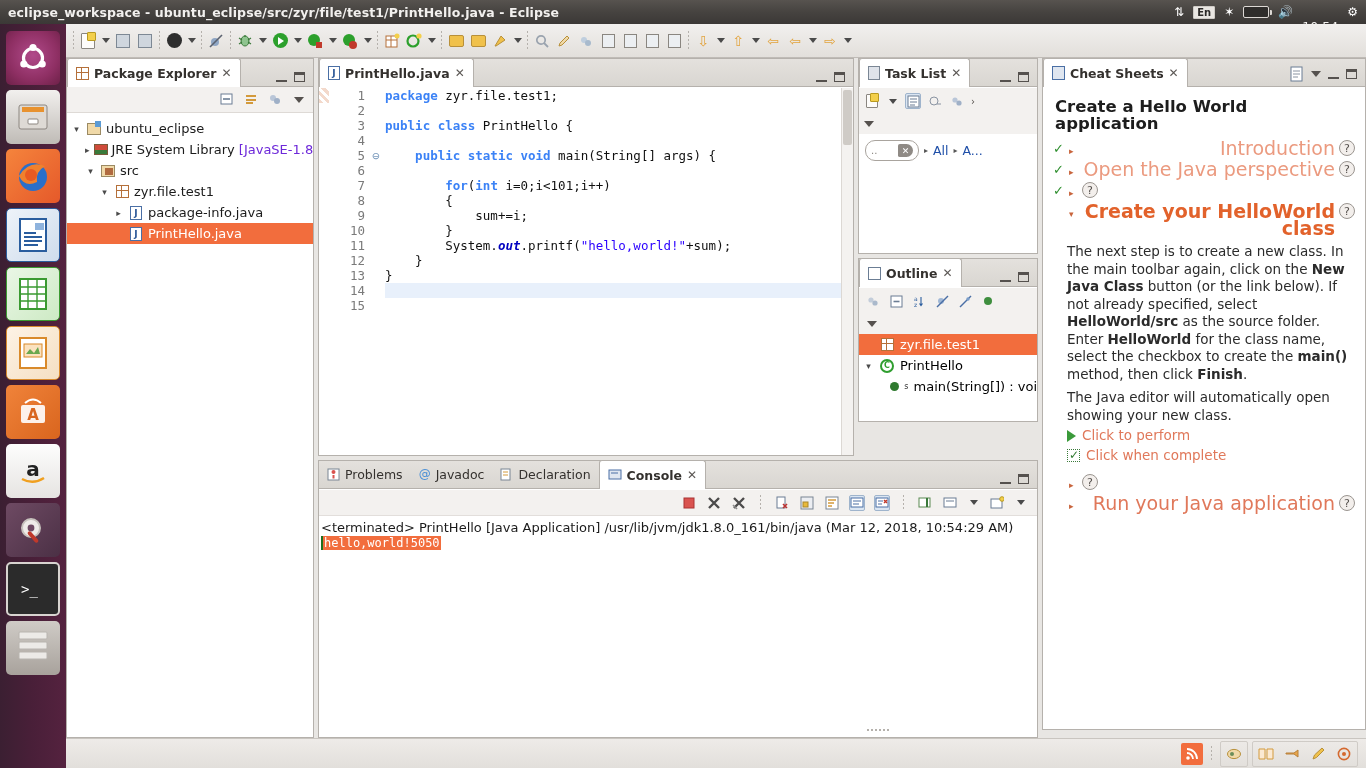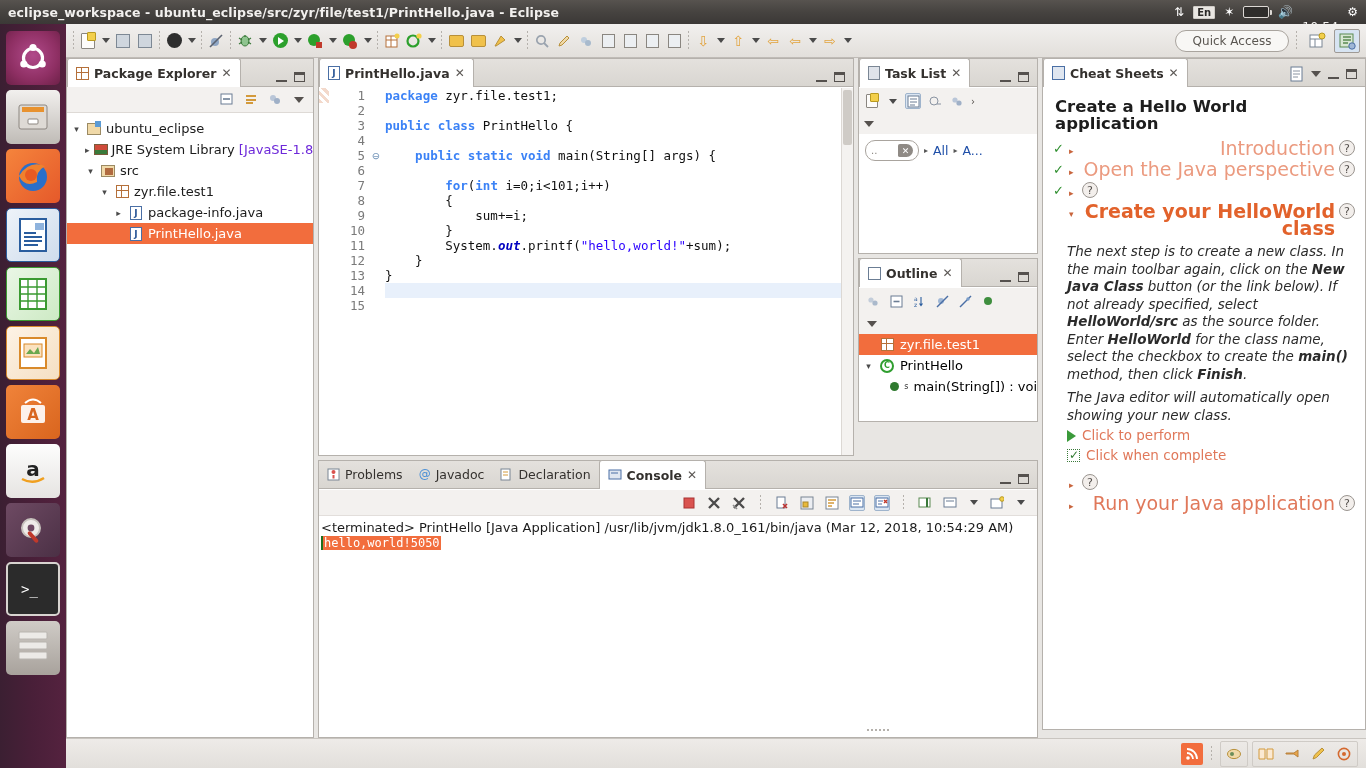--- a/index.html
+++ b/index.html
@@ -235,21 +235,21 @@
   .cs-check { color: #2f8f2f; font-size: 13px; width: 12px; }
   .cs-tri { color: #c8643c; font-size: 9px; width: 9px; padding-top: 3px; }
   .cs-label { color: #e0785a; font-size: 19px; flex: 1; text-align: right; }
   .cs-label.done { color: #eb9a7f; }
   .cs-label.current { color: #e2622b; font-weight: bold; }
   .cs-help {
     width: 16px; height: 16px; border: 1px solid #9a9590; border-radius: 50%;
     color: #55514e; font-size: 11px; display: flex; align-items: center; justify-content: center;
     background: #f3efec;
   }
-  .cs-text { margin: 6px 0 0 14px; font-size: 13.5px; color: #2b2b2b; line-height: 17.5px; font-style: italic; }
+  .cs-text { margin: 6px 0 0 14px; font-size: 13.5px; color: #2b2b2b; line-height: 17.5px; }
   .cs-text b { font-weight: bold; }
   .cs-action { display:flex; align-items:center; gap:6px; margin-left: 14px; margin-top: 3px; }
   .cs-action .lnk { color:#e0785a; font-size:13.5px; }
   .ic-play-green { width:0;height:0;border-left:9px solid #3a9a3a;border-top:6px solid transparent;border-bottom:6px solid transparent; }
   .ic-check-box { width:13px;height:13px;border:1.5px dotted #3a7a3a; position:relative; }
   .ic-check-box:after{content:"✓";position:absolute;left:1px;top:-3px;color:#2f7a2f;font-size:12px;}
 
   
   #console-part { left: 252px; top: 402px; width: 720px; height: 278px; }
   .cons-toolbar {
@@ -517,38 +517,20 @@
         </div>
       <div class="tb-btn">
           <span class="i-arrow-y">⇦</span>
         </div>
       <div class="tb-arrow"></div>
       <div class="tb-btn">
           <span class="i-arrow-y">⇨</span>
         </div>
       <div class="tb-arrow"></div>
 
-      <div class="quick-access">
-        <div class="qa-box">Quick Access</div>
-        <div class="tb-sep"></div>
-        <div class="persp-btn">
-          <svg width="18" height="18" viewBox="0 0 18 18">
-              <rect x="2" y="3" width="12" height="12" fill="#fff" stroke="#7a8694"></rect>
-              <path d="M2 7h12M7 7v8" stroke="#7a8694"></path>
-              <circle cx="14" cy="4" r="3" fill="#f3cf4a" stroke="#b99a20"></circle>
-            </svg>
-        </div>
-        <div class="persp-btn active">
-          <svg width="18" height="18" viewBox="0 0 18 18">
-              <rect x="2" y="2" width="13" height="13" fill="#d8e6d4" stroke="#5a8a52"></rect>
-              <path d="M5 5h8M5 8h8M5 11h5" stroke="#5a8a52" stroke-width="1.3"></path>
-              <circle cx="14" cy="14" r="3.2" fill="#9fb7d6" stroke="#4a6fa5"></circle>
-            </svg>
-        </div>
-      </div>
     </div>
 
     <div class="wb">
 
       <div class="part" id="package-explorer">
         <div class="part-tabs">
           <div class="tab active view-tab">
             <span class="ic-pkg"></span>
             <span>Package Explorer</span>
             <span class="close-x">✕</span>

